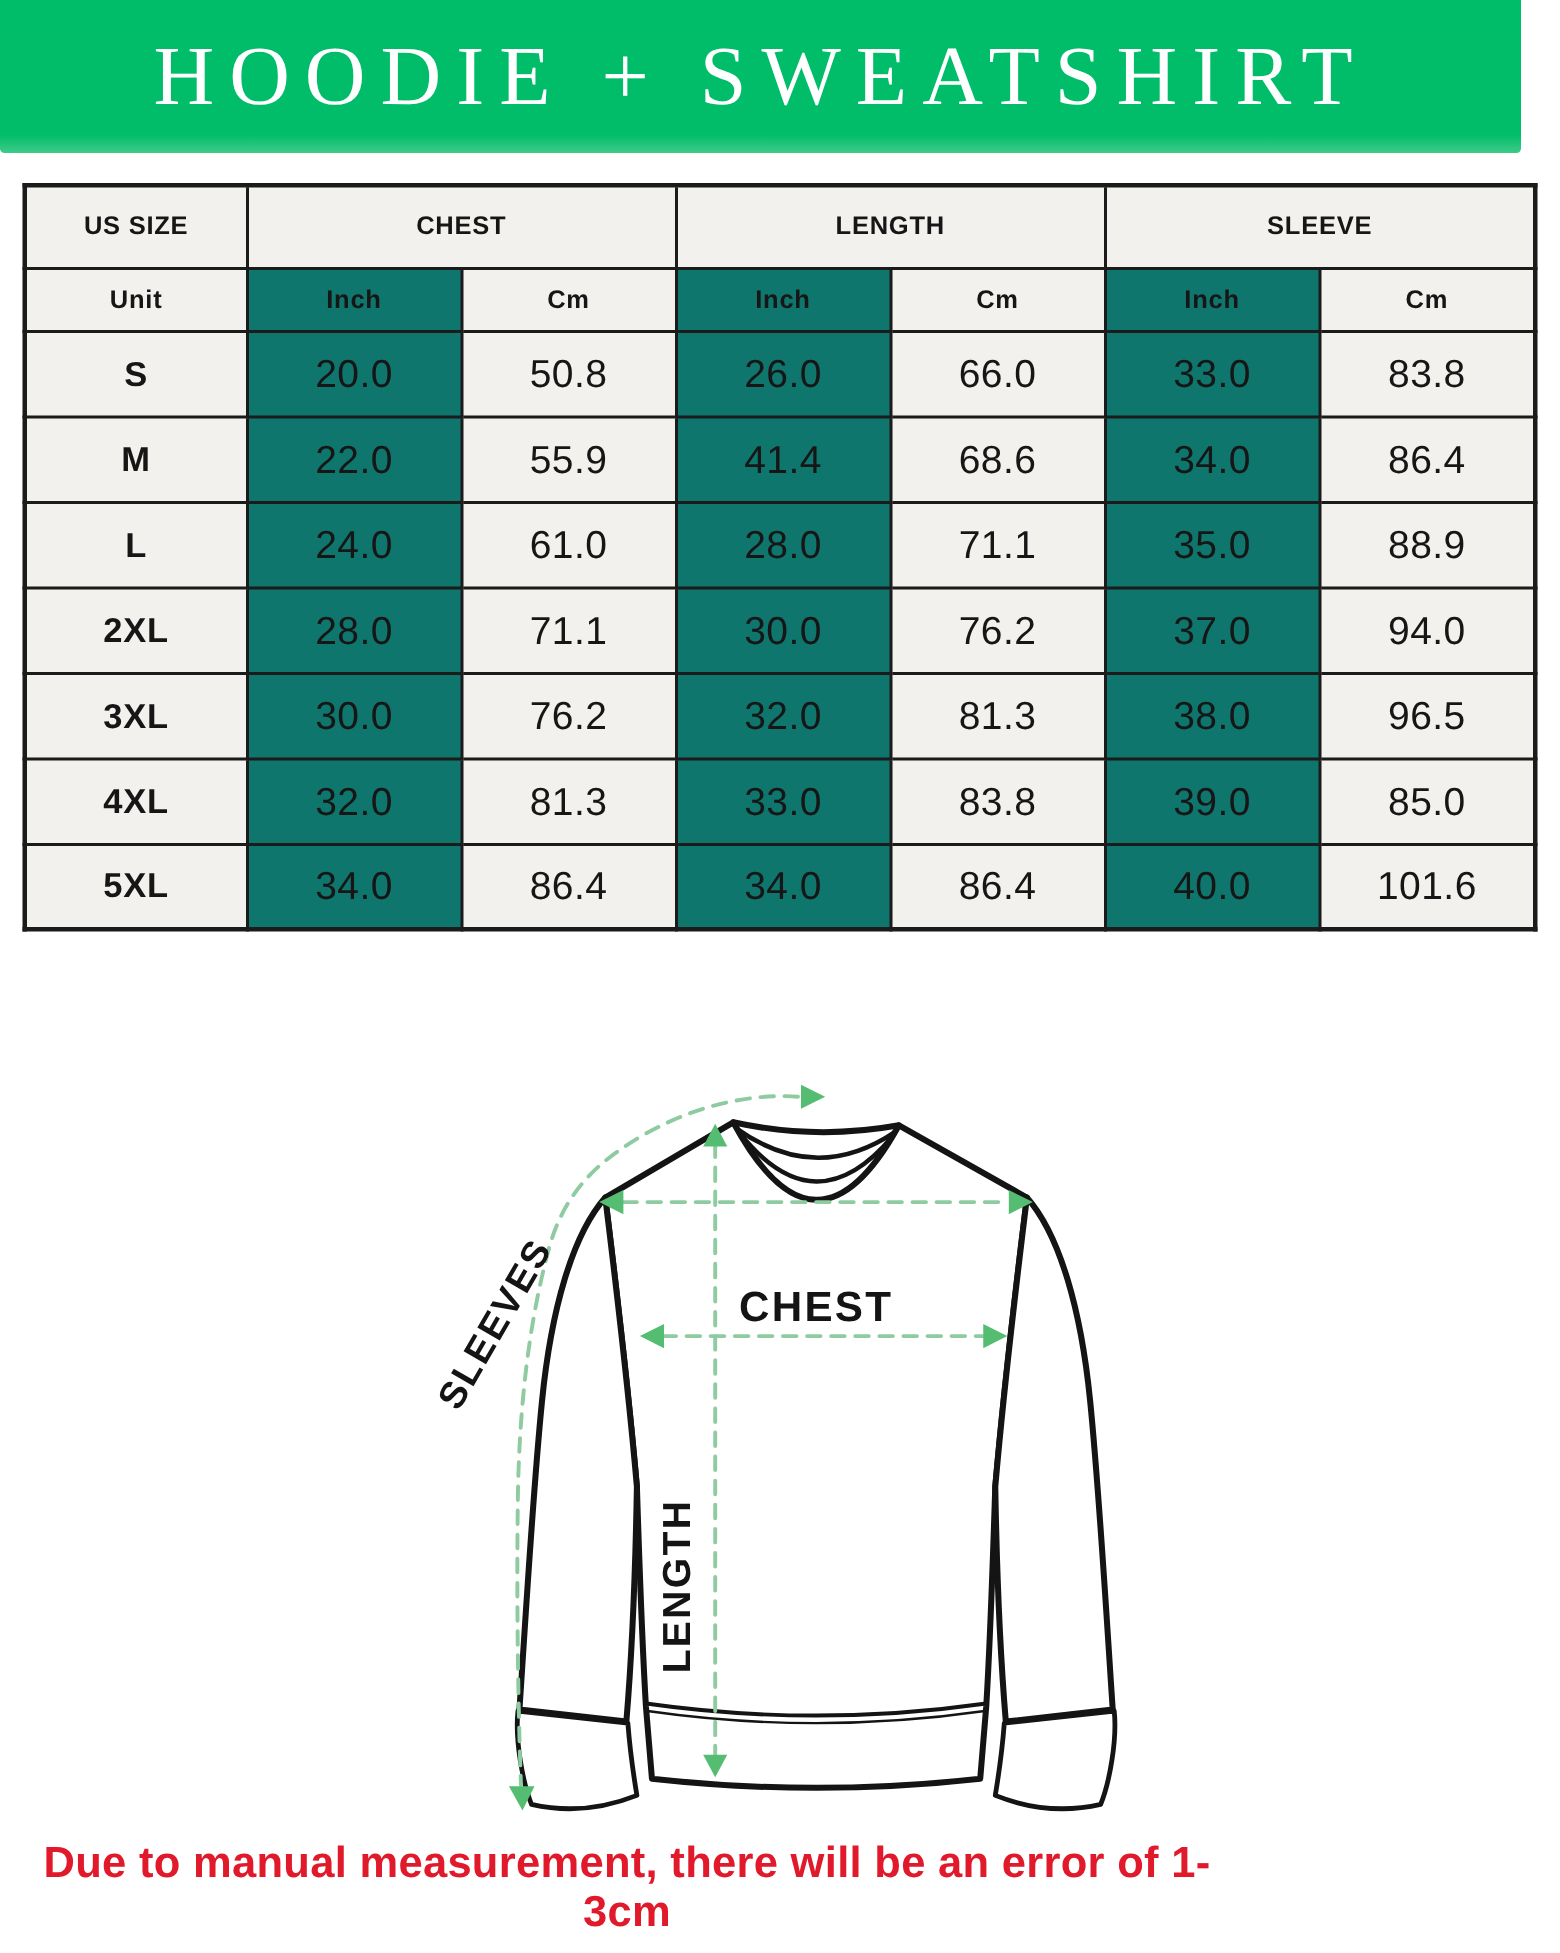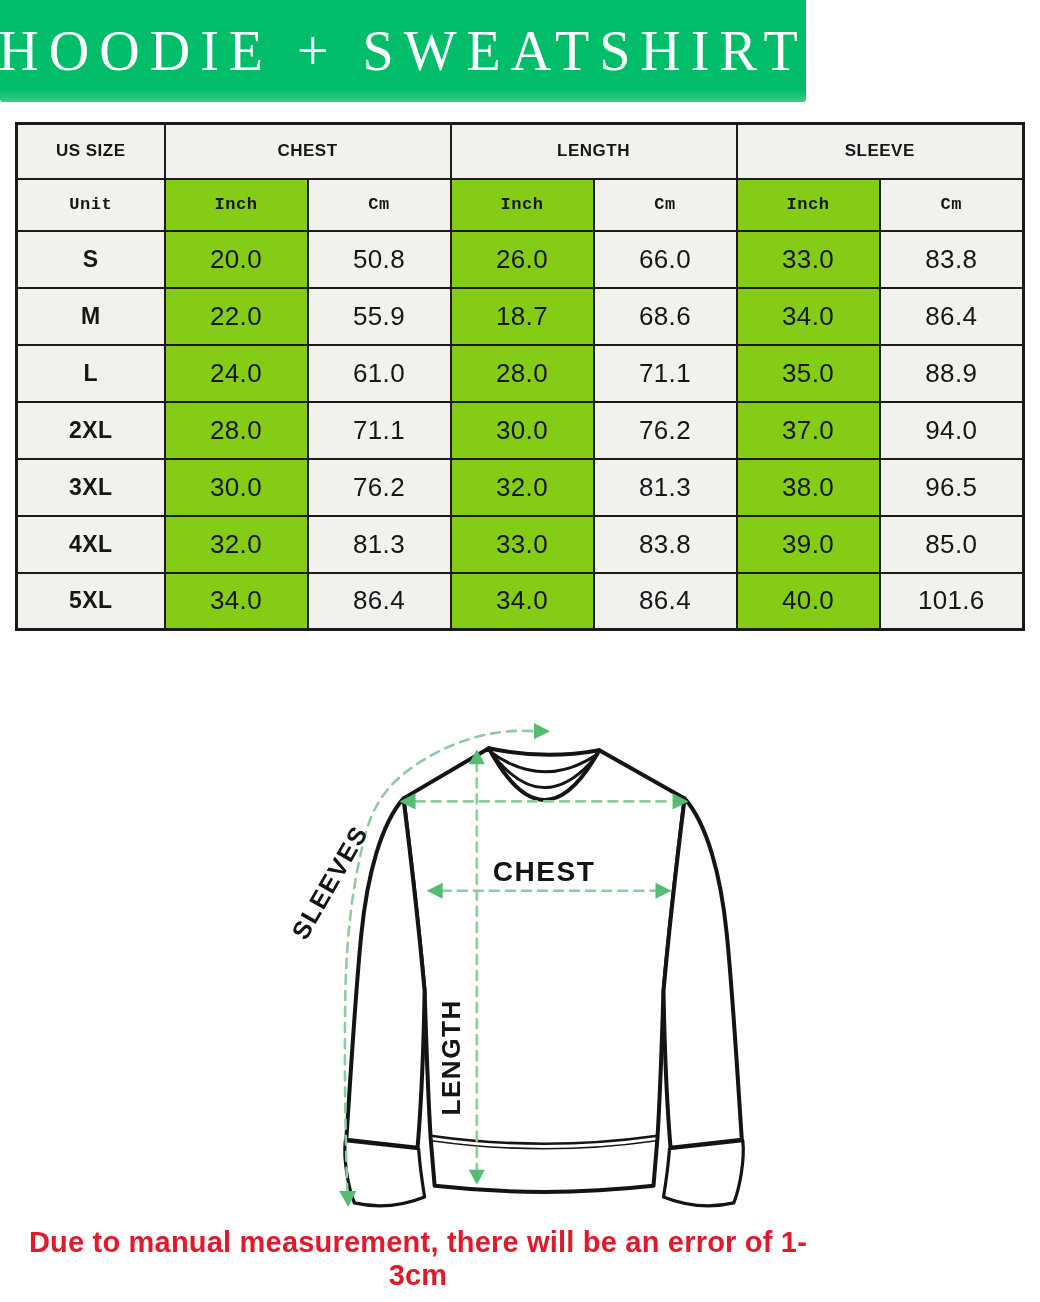--- a/index.html
+++ b/index.html
@@ -1,46 +1,46 @@
 <!DOCTYPE html>
 <html><head>
 <meta charset="utf-8">
 <style>
   html,body{margin:0;padding:0;background:#ffffff;}
   body{width:1040px;height:1302px;position:relative;font-family:"Liberation Sans",sans-serif;overflow:hidden;}
 
   
   .banner{
-    position:absolute;top:0;left:0;width:806px;height:102px;
+    position:absolute;top:0;left:0;width:1014px;height:102px;
     background:linear-gradient(180deg,#00bd6a 0%,#01bd6a 88%,#3ecb8a 100%);
     display:flex;align-items:center;justify-content:center;
     border-radius:0 0 3px 3px;
   }
   .banner-title{
     font-family:"Liberation Serif",serif;font-weight:400;
     font-size:56px;letter-spacing:10px;color:#ffffff;white-space:nowrap;
   }
 
   
   table.size-chart{
     position:absolute;left:15px;top:122px;width:1010px;
     border-collapse:collapse;table-layout:fixed;
     border:3px solid #1b1b1b;
     background:#ffffff;color:#161616;
   }
   .size-chart th,.size-chart td{
     border:2px solid #1b1b1b;text-align:center;vertical-align:middle;padding:0;
   }
   .size-chart thead tr.group-row{height:55px;}
-  .size-chart thead tr.unit-row{height:52px;font-family:Liberation Mono, monospace;}
+  .size-chart thead tr.unit-row{height:42px;}
   .size-chart tbody tr{height:57px;}
   .size-chart th{font-size:17px;font-weight:700;letter-spacing:.5px;}
   .size-chart td{font-size:26px;font-weight:500;letter-spacing:.3px;}
   .size-chart .g{background:#f2f1ee;}
-  .size-chart .w{background:#84cc16;}
+  .size-chart .w{background:#0f766e;}
   .size-chart tbody th{font-size:23px;}
 
   
   .diagram{position:absolute;left:283px;top:698px;width:492px;height:522px;}
   .garment{stroke:#141414;fill:#ffffff;stroke-linecap:round;stroke-linejoin:round;}
   .seam{stroke:#141414;fill:none;stroke-linecap:round;}
   .dash{stroke:#8fcba1;stroke-width:2.6;fill:none;stroke-dasharray:9 7;stroke-linecap:round;}
   .arrow{fill:#55bd72;stroke:none;}
   .diag-label{font-family:"Liberation Sans",sans-serif;font-weight:700;fill:#141414;letter-spacing:1.5px;}
 
@@ -91,21 +91,21 @@
       <td class="g">50.8</td>
       <td class="w">26.0</td>
       <td class="g">66.0</td>
       <td class="w">33.0</td>
       <td class="g">83.8</td>
     </tr>
     <tr>
       <th class="g">M</th>
       <td class="w">22.0</td>
       <td class="g">55.9</td>
-      <td class="w">18.7</td>
+      <td class="w">41.4</td>
       <td class="g">68.6</td>
       <td class="w">34.0</td>
       <td class="g">86.4</td>
     </tr>
     <tr>
       <th class="g">L</th>
       <td class="w">24.0</td>
       <td class="g">61.0</td>
       <td class="w">28.0</td>
       <td class="g">71.1</td>

